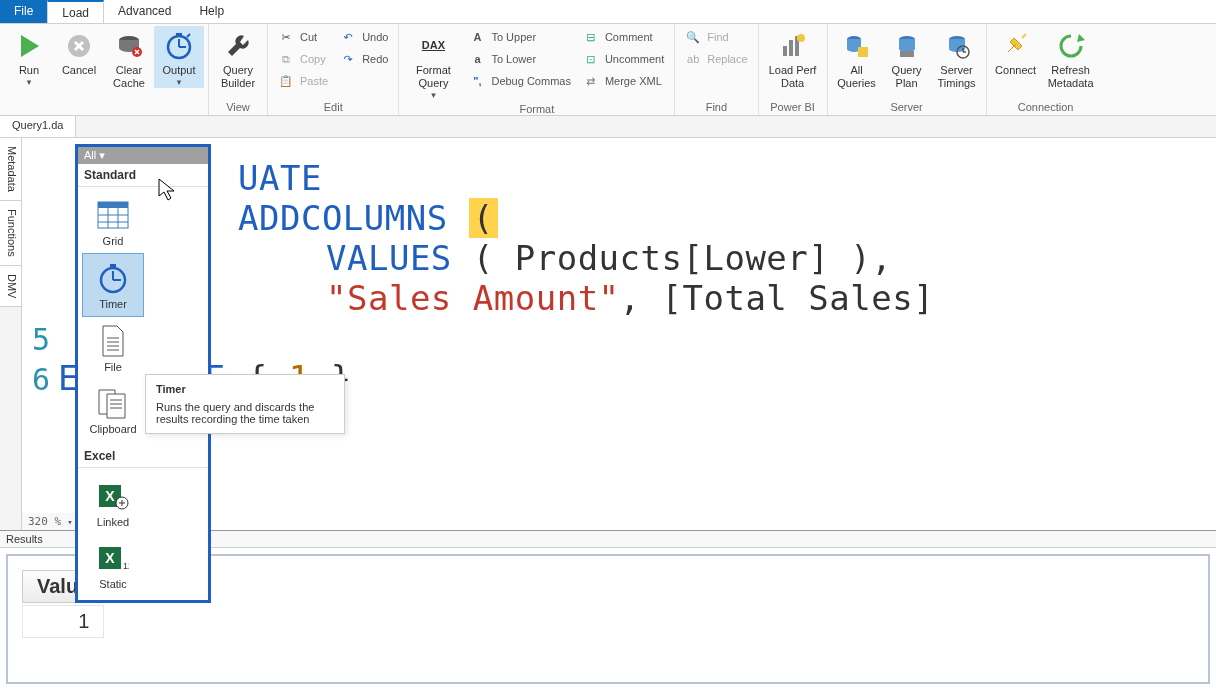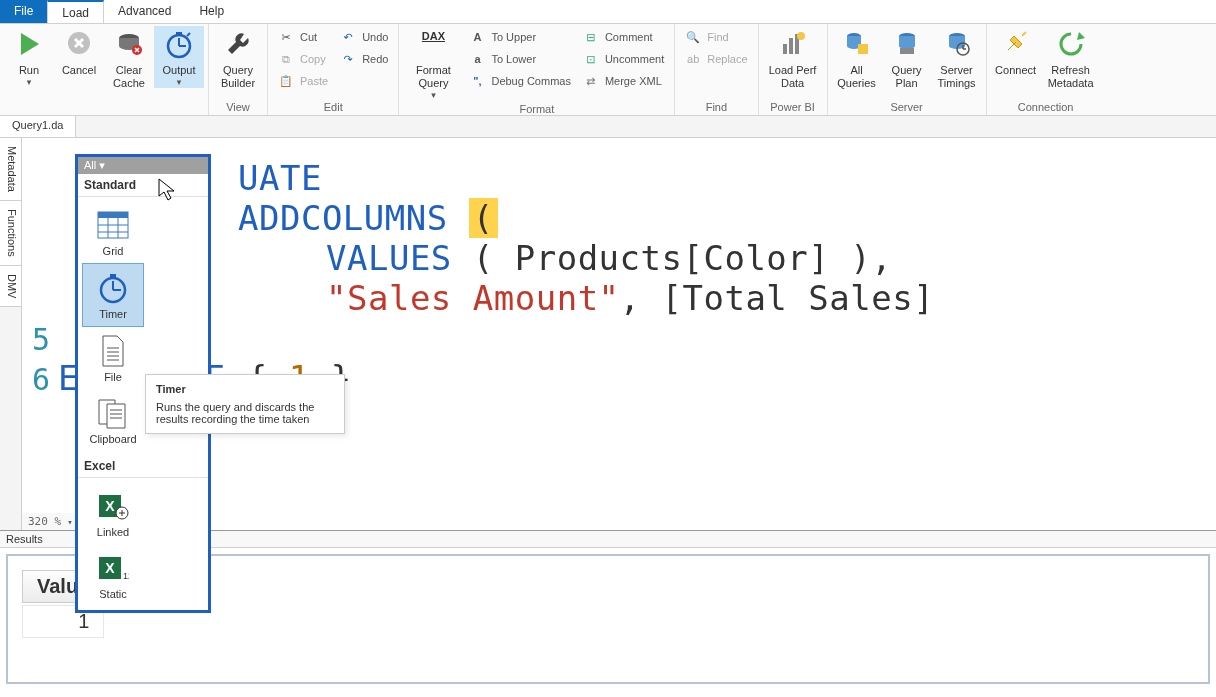--- a/index.html
+++ b/index.html
@@ -64,21 +64,21 @@
     width: 50px;
     padding: 4px 2px 0;
     text-align: center;
     font-size: 11px;
     line-height: 1.2;
     color: #333;
     cursor: pointer;
     position: relative;
   }
   .big-btn.highlight { background: #cde6f7; }
-  .big-btn .ic { width: 32px; height: 32px; margin-bottom: 2px; display:flex;justify-content:center;text-decoration:underline;}
+  .big-btn .ic { width: 32px; height: 32px; margin-bottom: 2px; display:flex;align-items:center;justify-content:center;text-decoration:underline;}
   .big-btn .caret { font-size: 9px; color: #555; }
   .small-btn {
     display: flex;
     align-items: center;
     gap: 6px;
     padding: 2px 6px;
     font-size: 11px;
     color: #555;
     cursor: pointer;
     height: 22px;
@@ -157,21 +157,21 @@
     background: #f8f8f8;
     padding: 2px 6px;
     display: flex;
     align-items: center;
     gap: 6px;
   }
   .zoom-bar .drop { font-size: 9px; color: #555; }
   
   .output-dropdown {
     position: absolute;
-    top: 16px;
+    top: 6px;
     left: 75px;
     width: 136px;
     background: #fff;
     border: 3px solid #1f5fbf;
     z-index: 50;
   }
   .dd-header {
     background: #a0a0a0;
     color: #fff;
     font-size: 11px;
@@ -518,21 +518,21 @@
       <div class="code-line">
           <span class="gutter">&nbsp;</span>
           <span class="code" style="padding-left:180px"><span class="tk-kw">UATE</span></span>
         </div>
       <div class="code-line">
           <span class="gutter">&nbsp;</span>
           <span class="code" style="padding-left:180px"><span class="tk-fn">ADDCOLUMNS</span> <span class="tk-paren-hl">(</span></span>
         </div>
       <div class="code-line">
           <span class="gutter">&nbsp;</span>
-          <span class="code" style="padding-left:268px"><span class="tk-fn">VALUES</span><span class="tk-id"> ( Products[Color] ),</span></span>
+          <span class="code" style="padding-left:268px"><span class="tk-fn">VALUES</span><span class="tk-id"> ( Products[Lower] ),</span></span>
         </div>
       <div class="code-line">
           <span class="gutter">&nbsp;</span>
           <span class="code" style="padding-left:268px"><span class="tk-str">"Sales Amount"</span><span class="tk-id">, [Total Sales]</span></span>
         </div>
       <div class="code-line">
           <span class="gutter">5</span>
           <span class="code">&nbsp;</span>
         </div>
       <div class="code-line">

